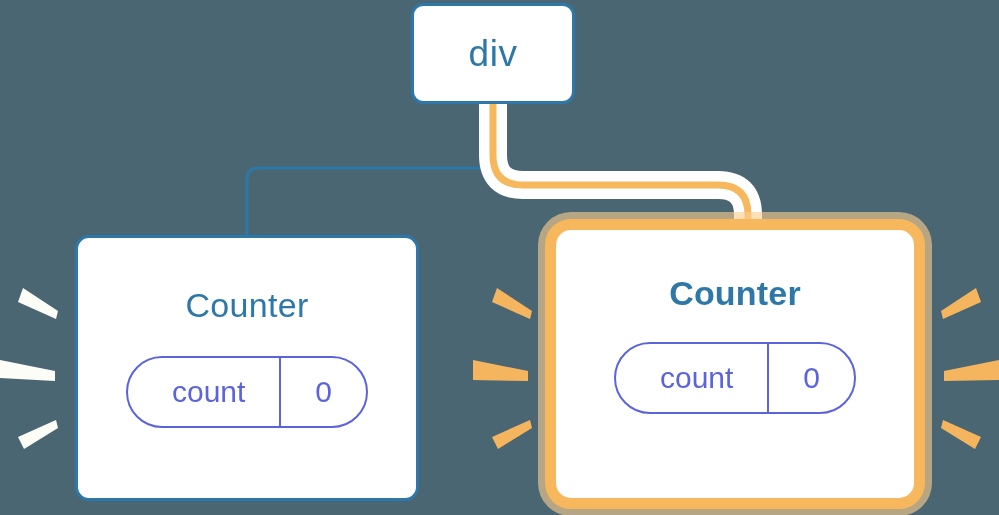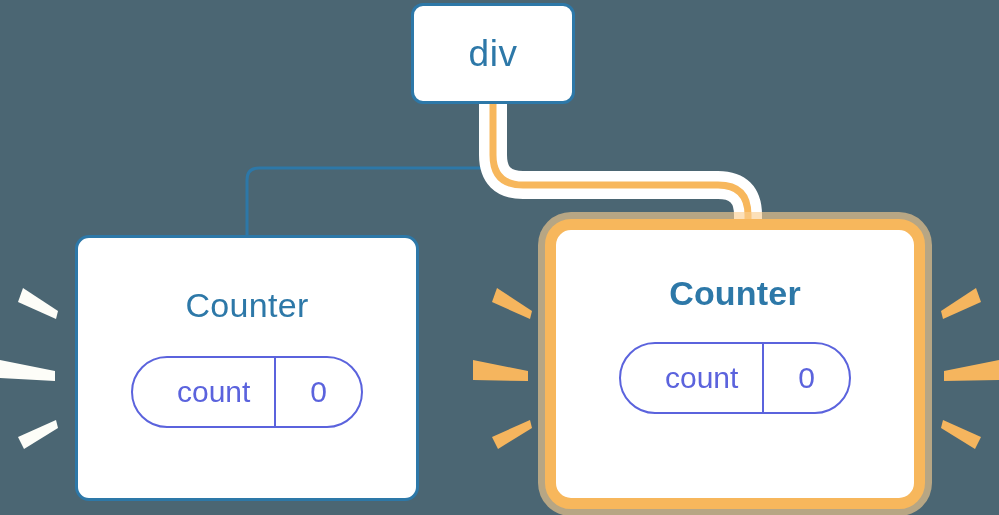--- a/index.html
+++ b/index.html
@@ -110,21 +110,21 @@
   }
   .pill-left,
   .pill-right {
     display: flex;
     align-items: center;
     justify-content: center;
     color: #5b63dd;
     font-size: 30px;
     line-height: 1;
   }
-  .pill-left  { padding: 0 24px 0 44px; }
+  .pill-left  { padding: 0 34px 0 44px; }
   .pill-right { padding: 0 34px; border-left: 2px solid #5b63dd; }
 
   .node-counter .state-pill    { margin-top: 34px; }
   .node-counter-hl .state-pill { margin-top: 32px; }
 </style>
 </head>
 <body>
 
 <div id="stage">
 

